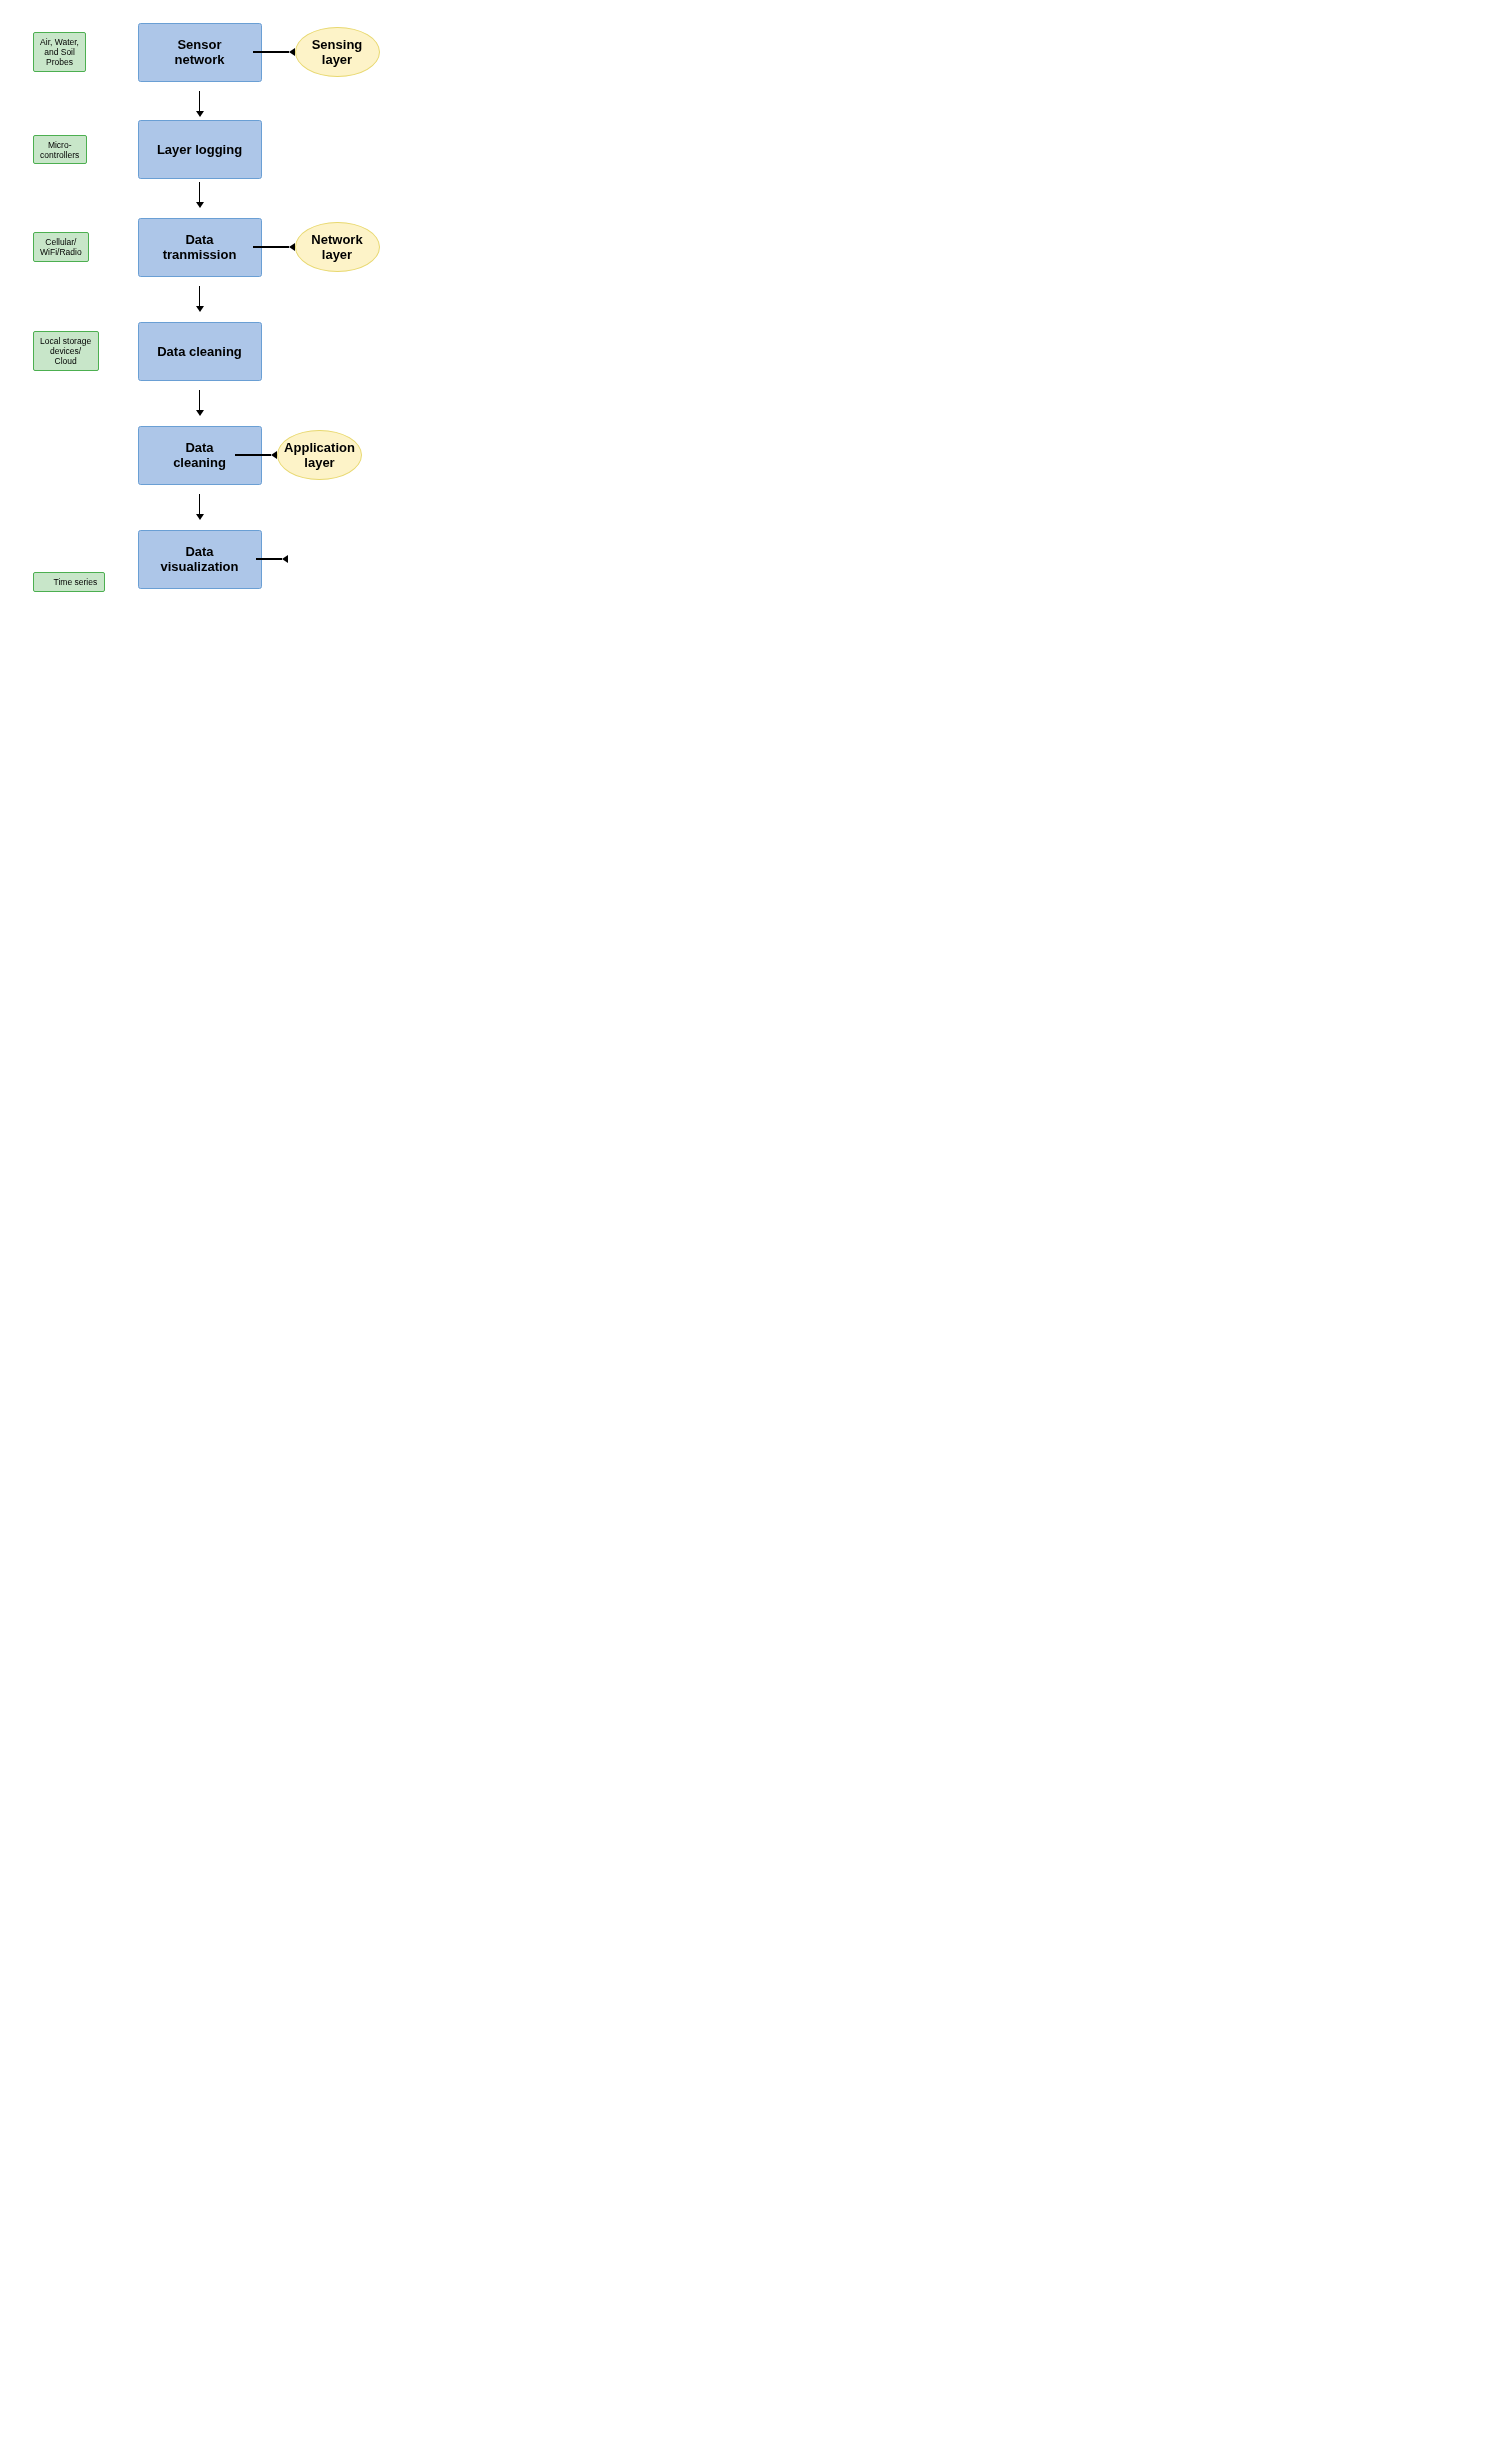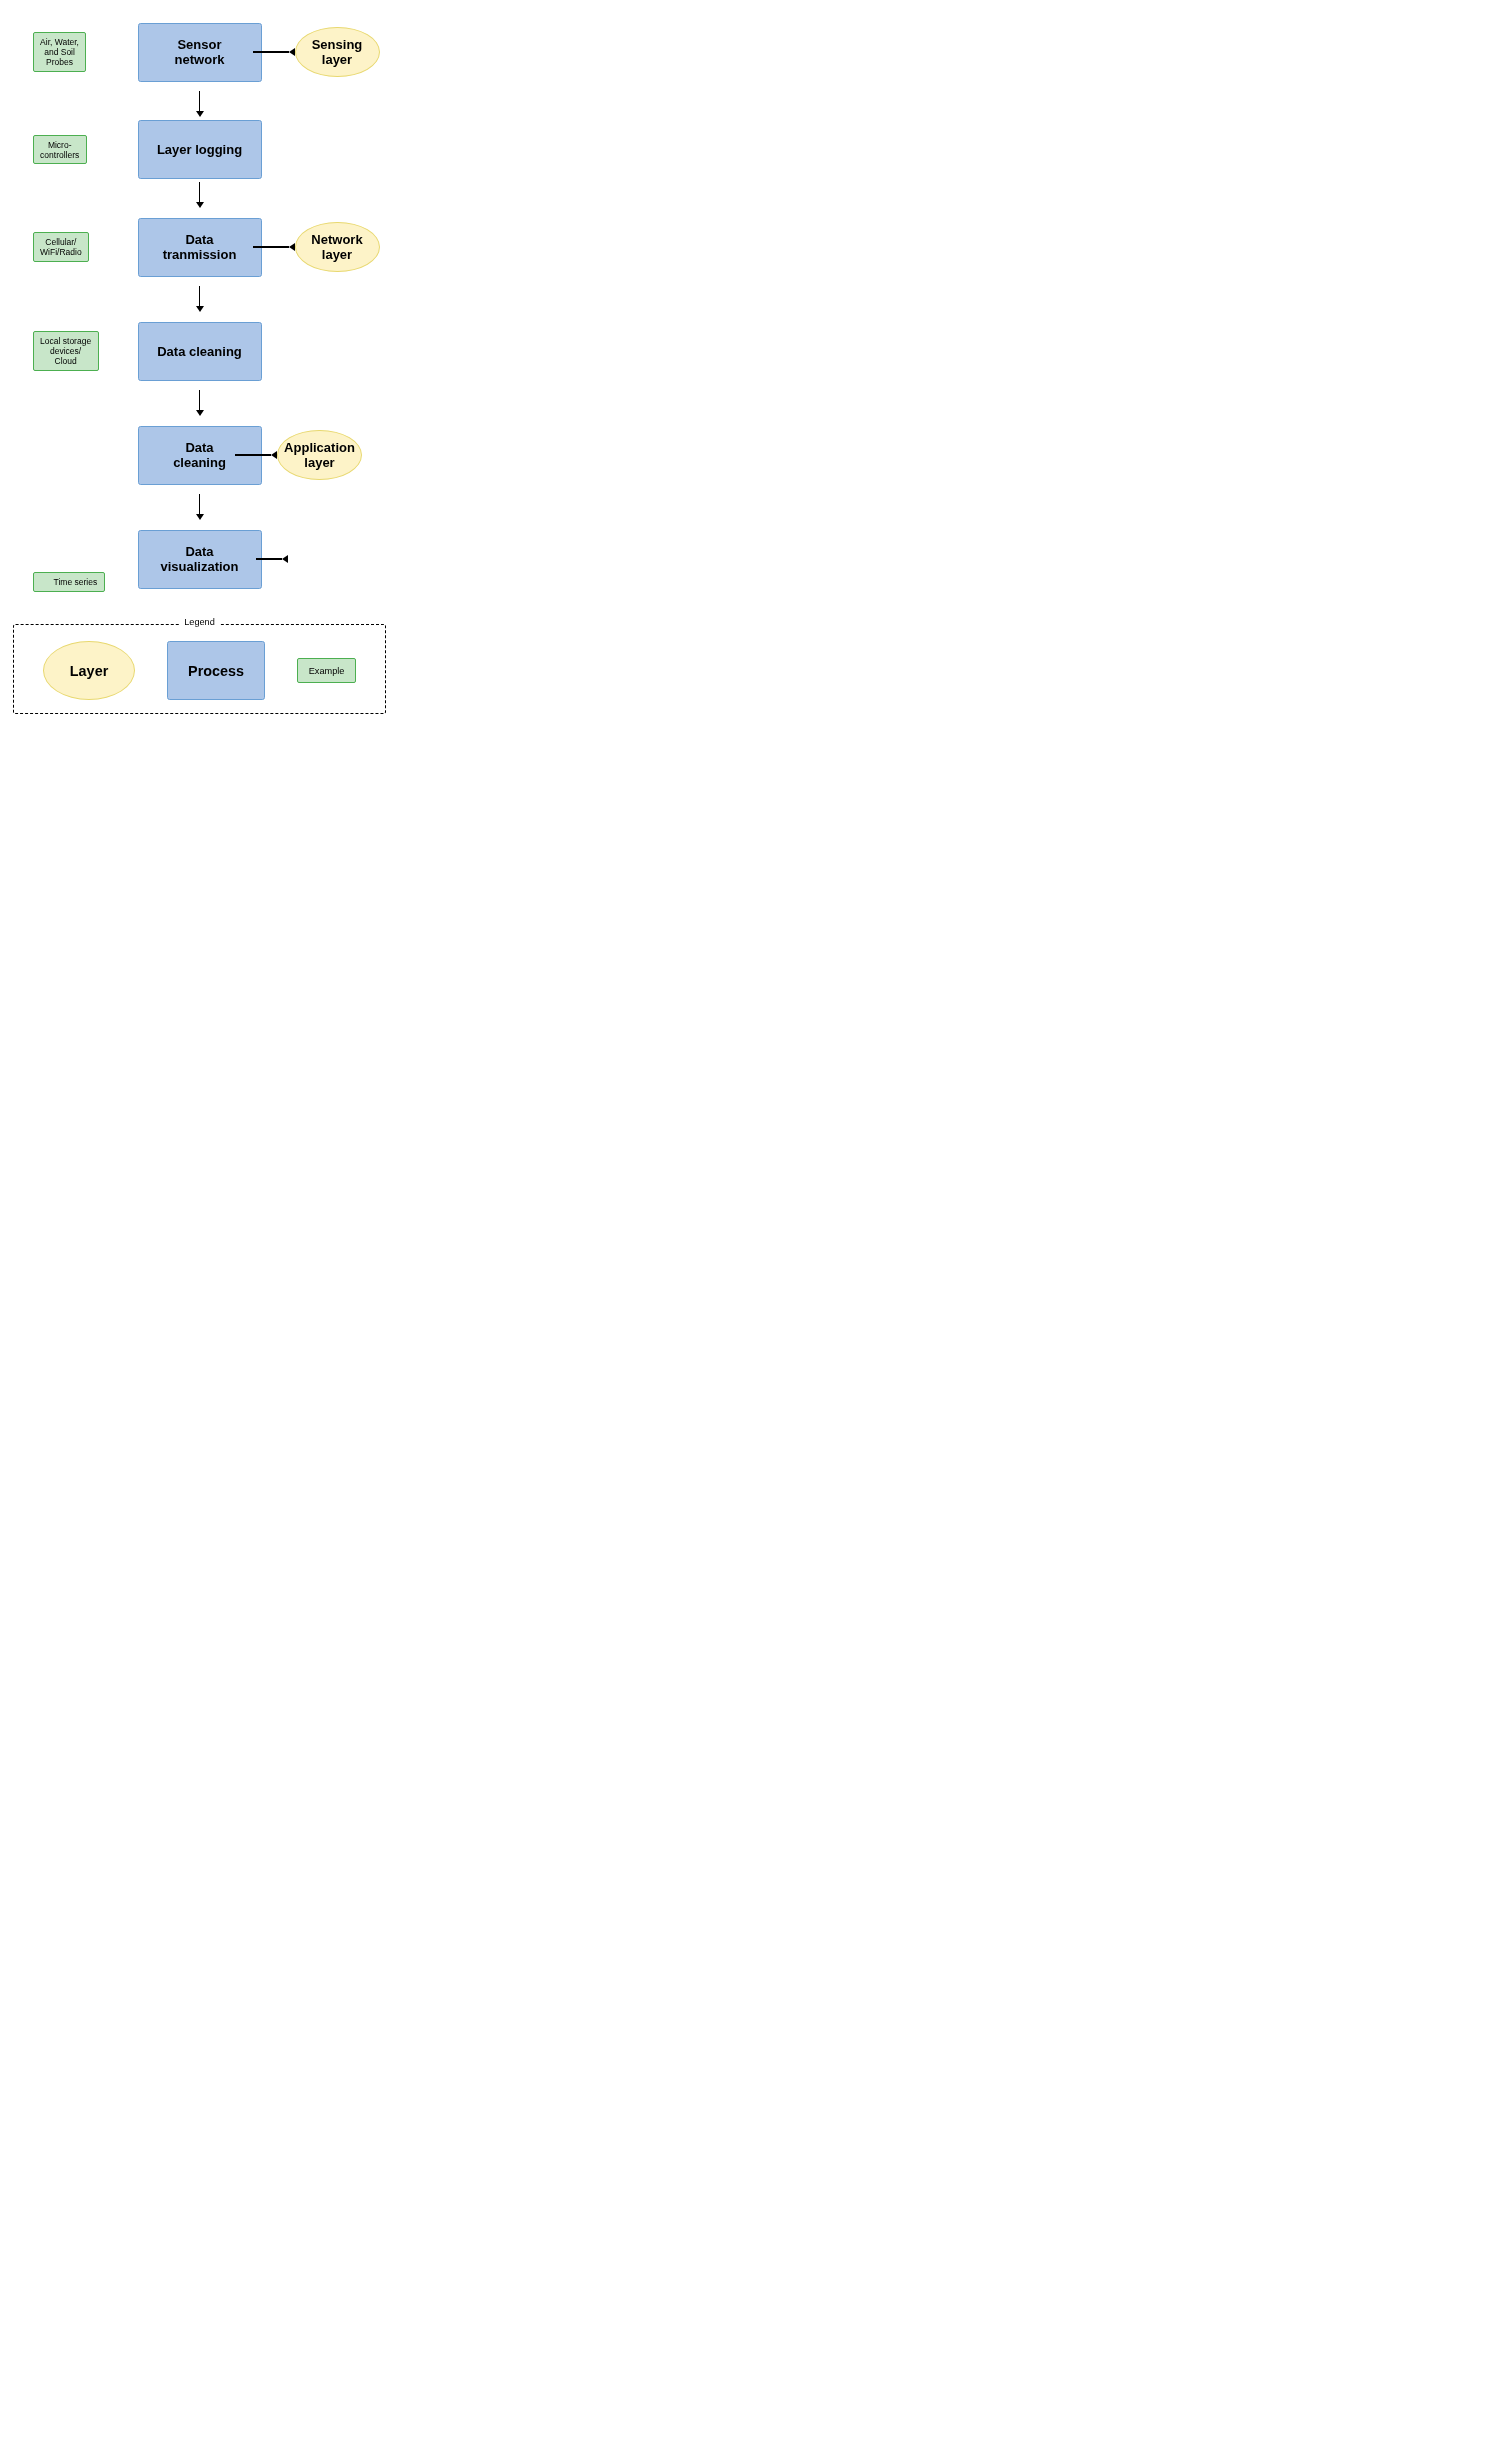--- a/index.html
+++ b/index.html
@@ -268,32 +268,18 @@
 
       <div style="position:absolute; right:98px; display:flex; align-items:center; z-index:2;">
         <div style="height:1.3px; width:26px; background:#000;"></div>
         <div style="width:0; height:0; border-top:4.6px solid transparent; border-bottom:4.6px solid transparent; border-right:6.5px solid #000;"></div>
       </div>
       <div class="example-box" style="left:19.6px; position:absolute; top:auto; bottom:6.5px;padding-left:20px;">Time series</div>
     </div>
 
   </div>
 
-  <div class="legend" style="margin-top:26px;">
-    <span class="legend-title">Legend</span>
-    <div class="legend-items">
-      <div class="legend-oval">
-        <span>Layer</span>
-      </div>
-      <div class="legend-process">
-        <span>Process</span>
-      </div>
-      <div class="legend-example">
-        <span>Example</span>
-      </div>
-    </div>
-  </div>
 
 </div>
 
 <style>
 </style>
 
 
 </body></html>

